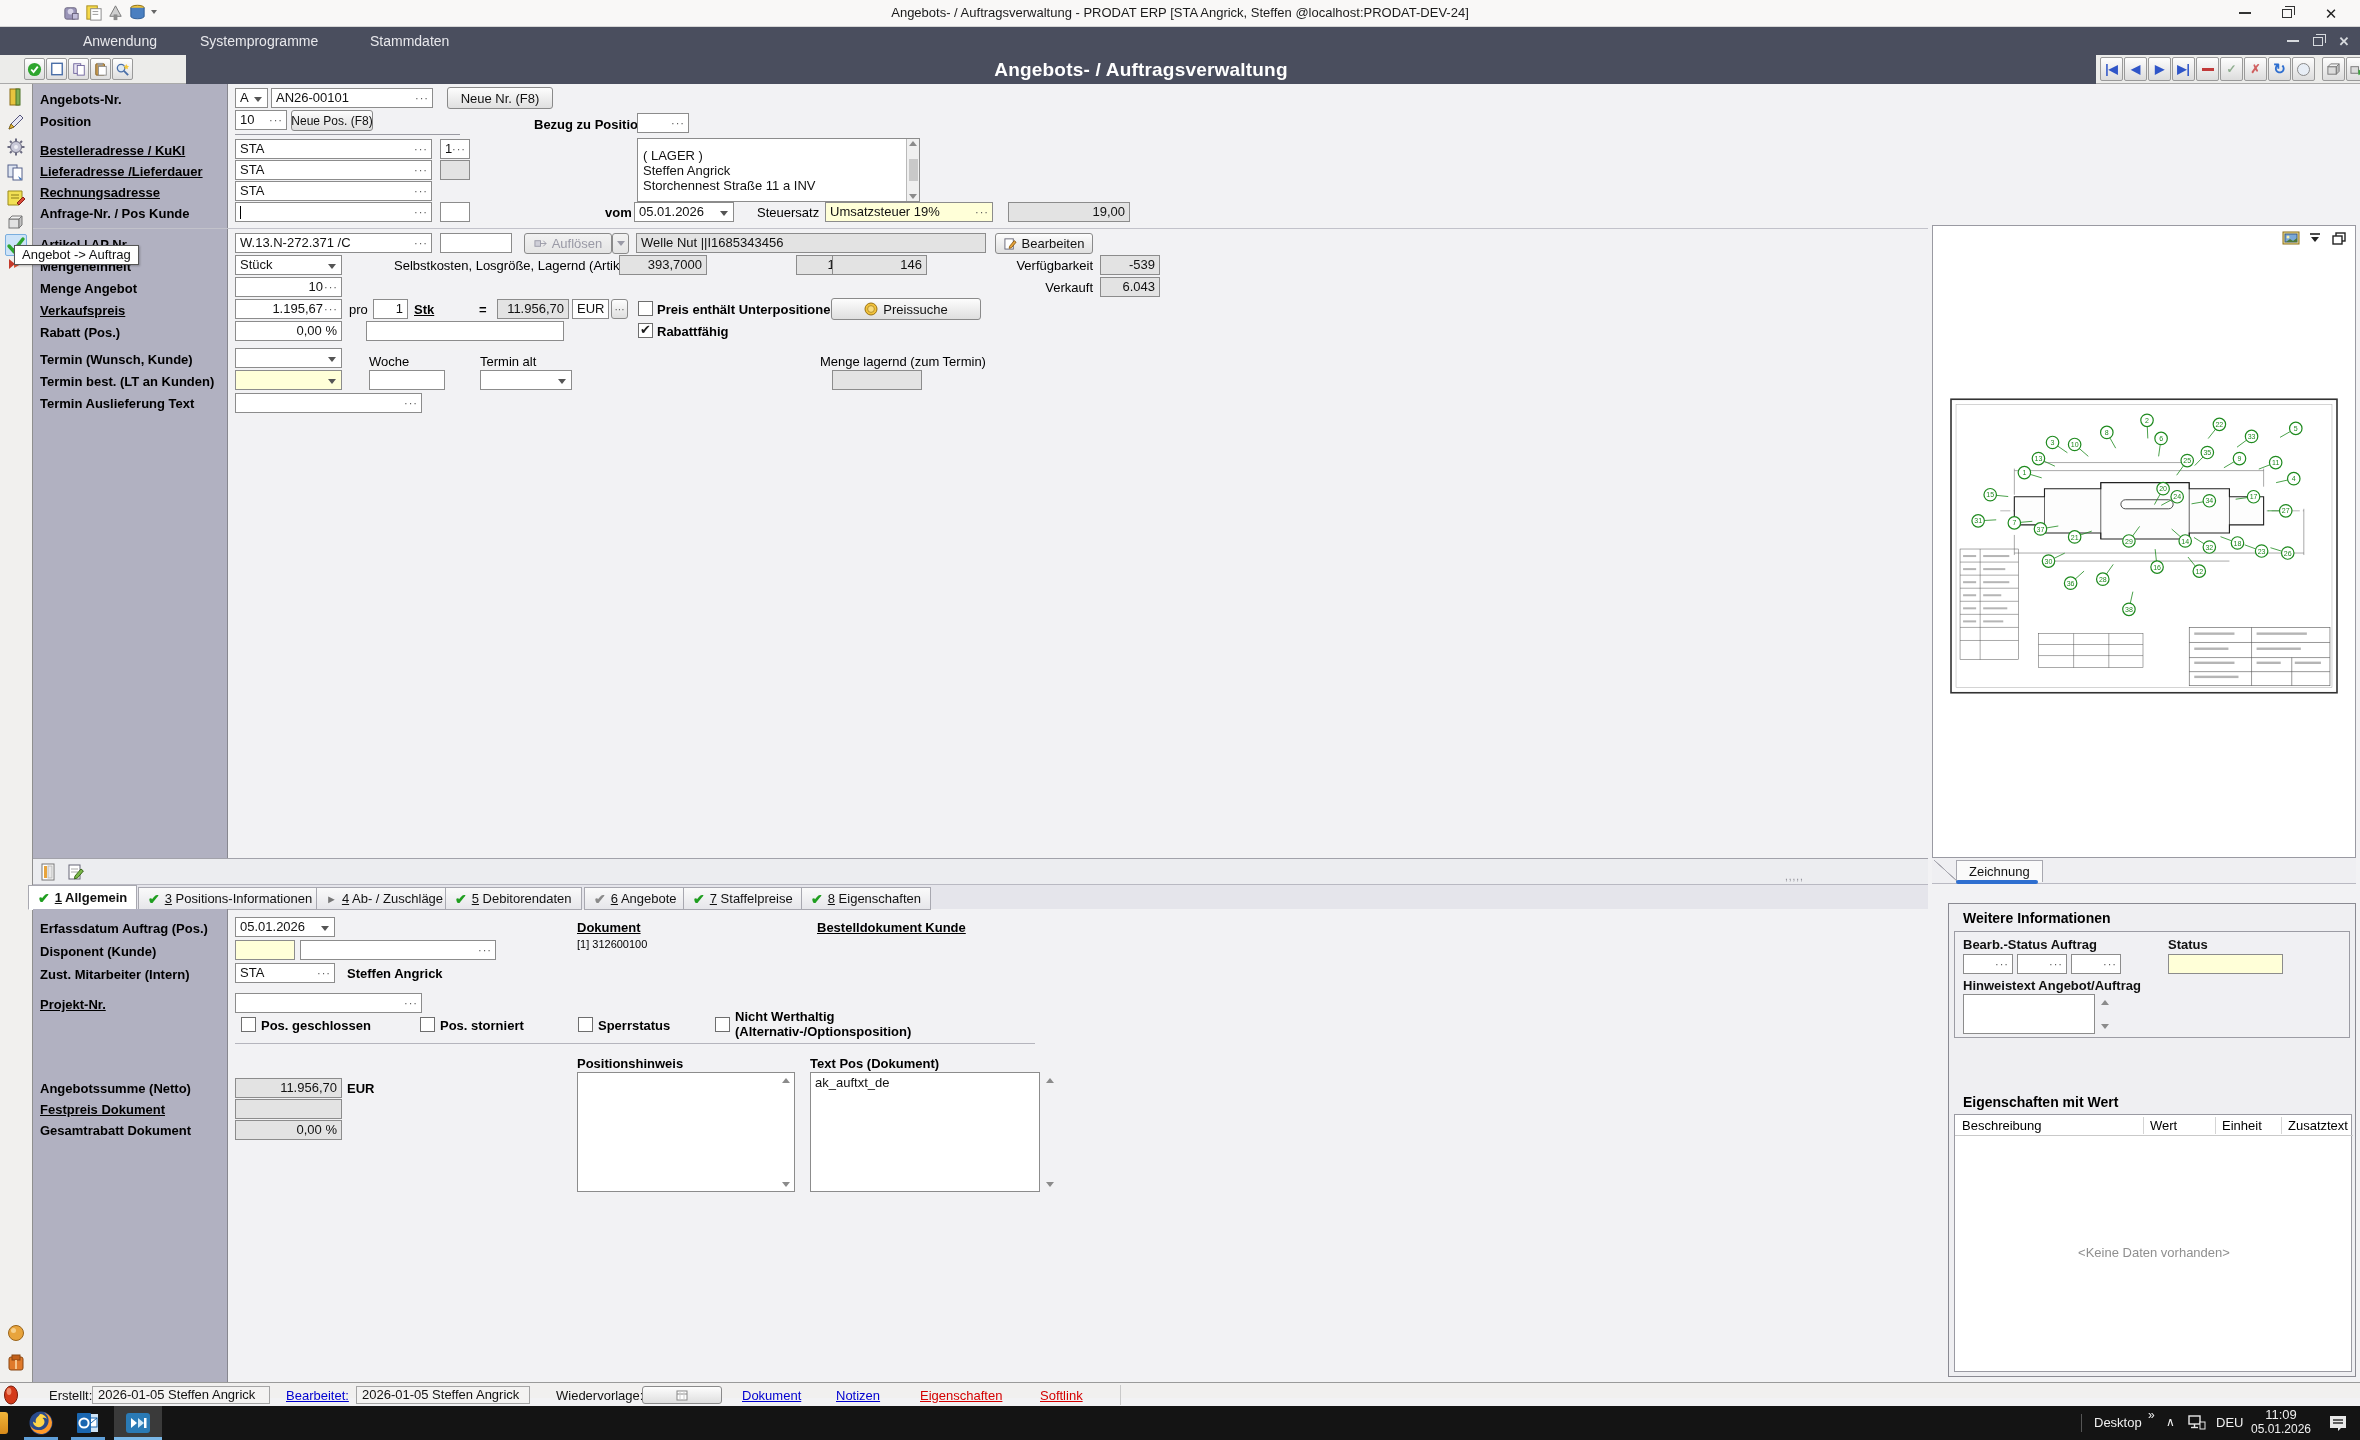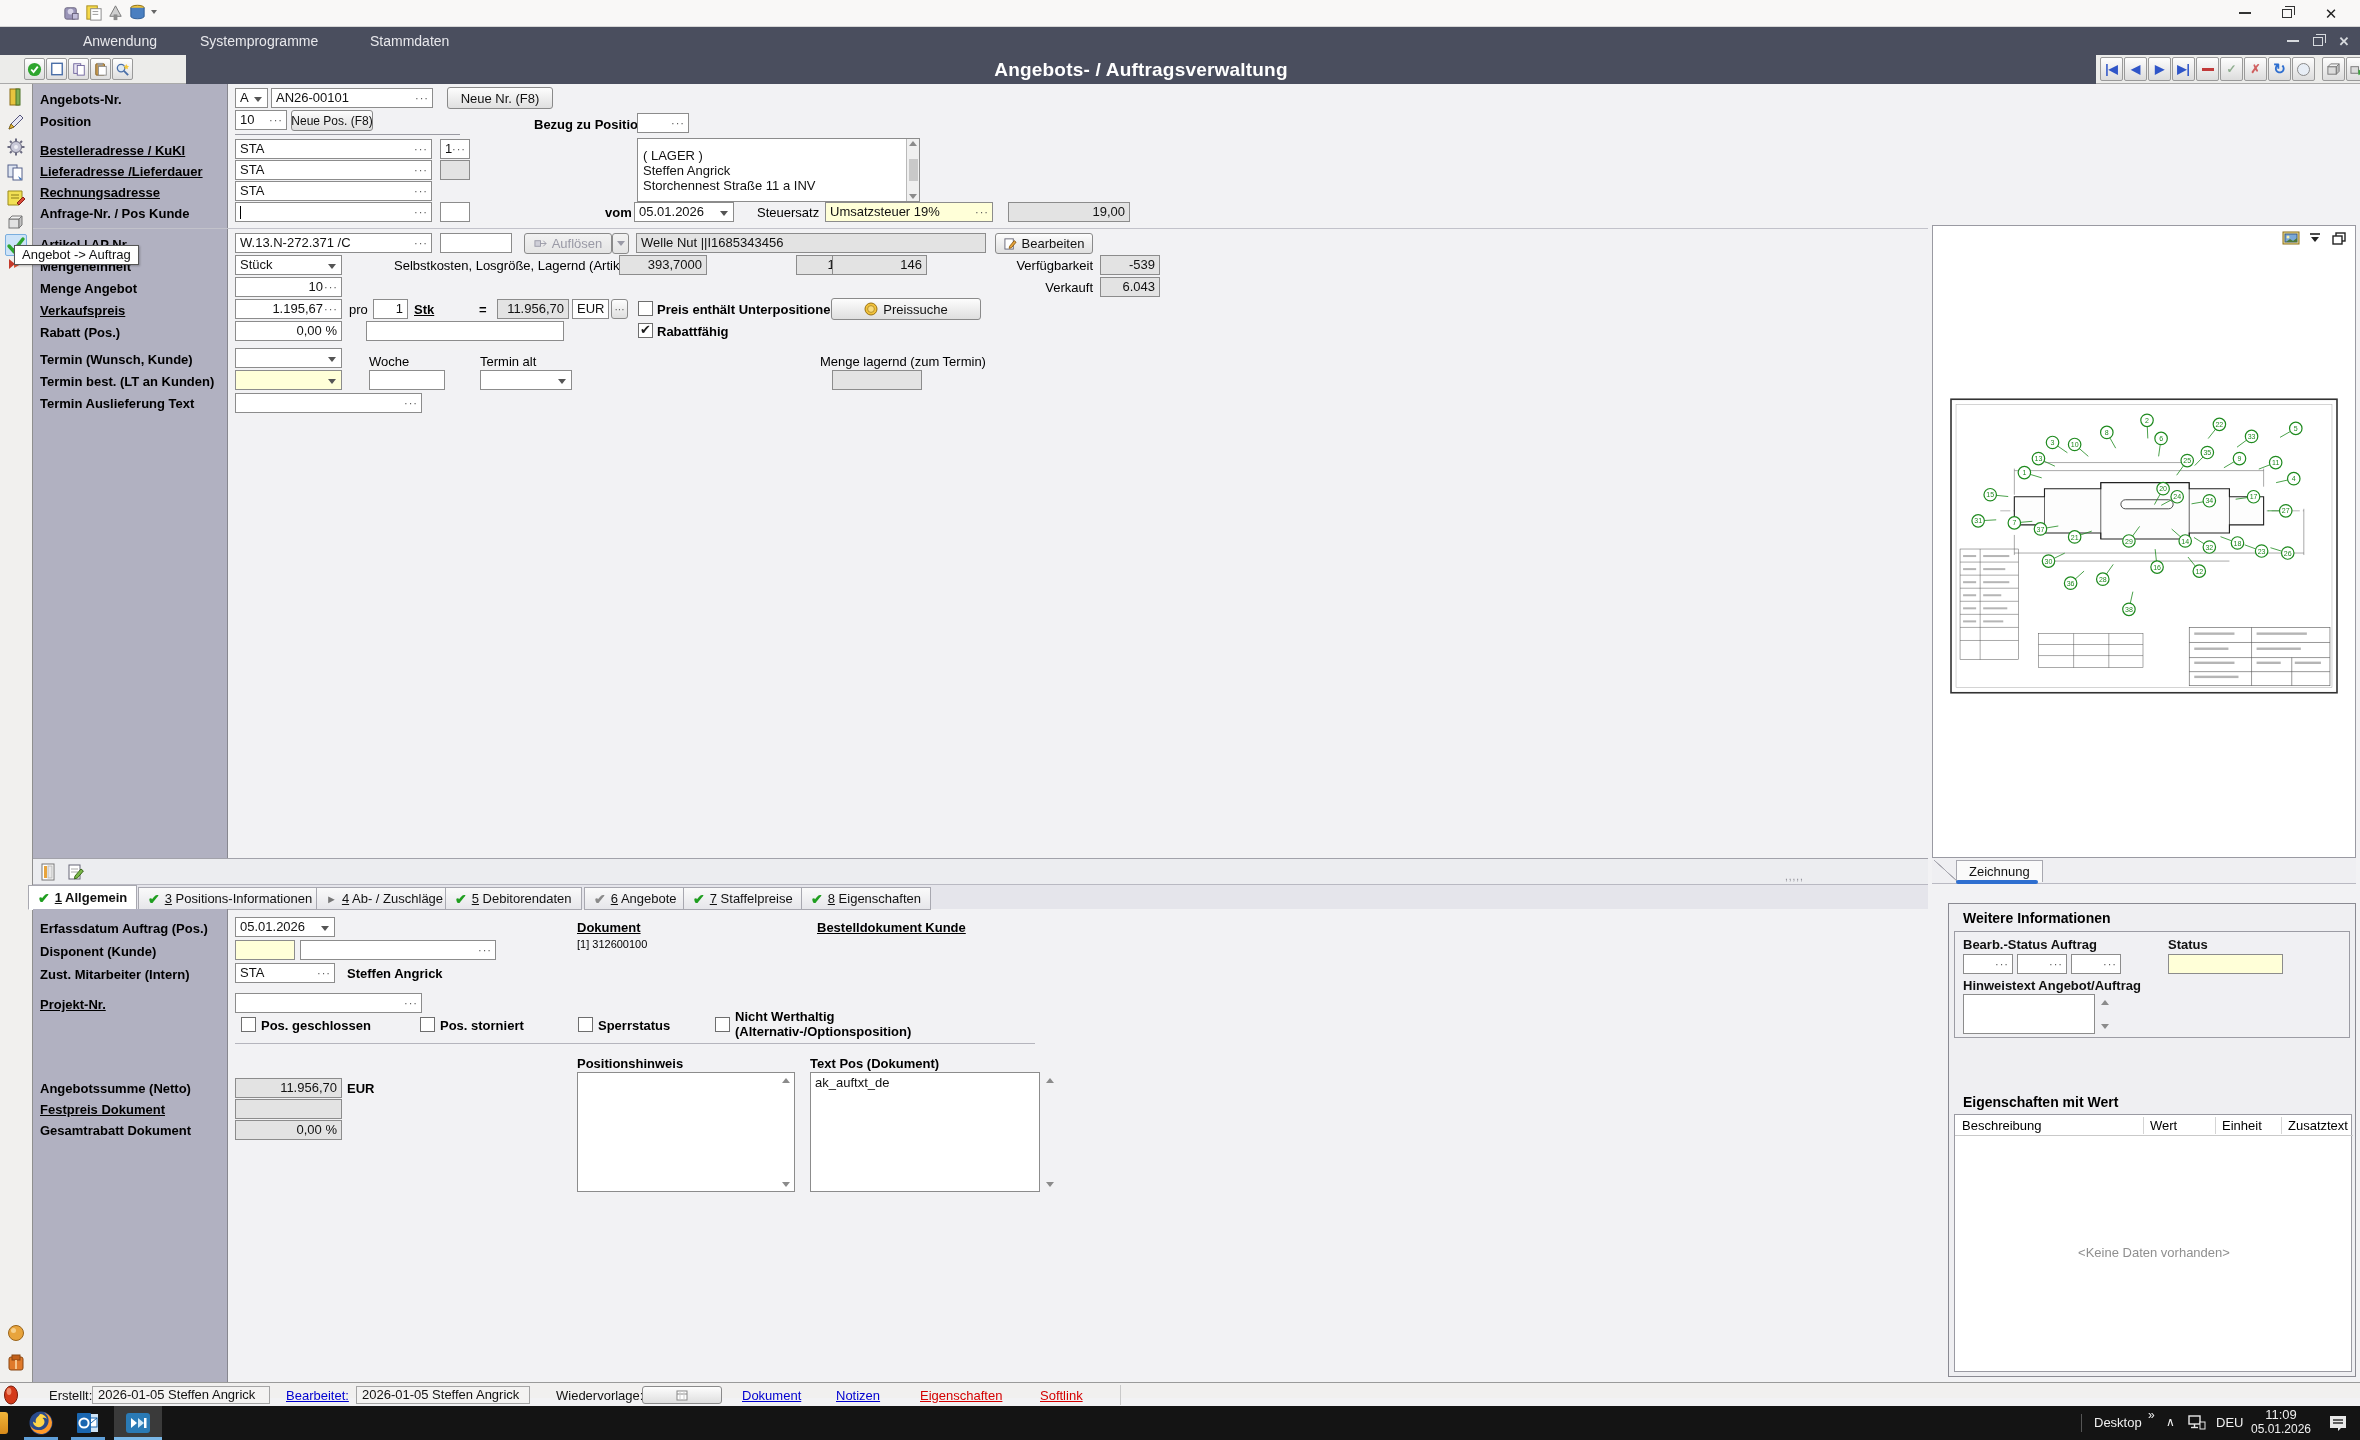--- a/index.html
+++ b/index.html
@@ -142,20 +142,21 @@
           <rect x="8" y="12" width="4" height="6" fill="#8c8c8c"></rect>
         </svg>
     </div>
     <div class="qat" style="left:128px">
       <svg viewBox="0 0 20 20">
           <ellipse cx="10" cy="5" rx="7" ry="2.6" fill="#f0c43c" stroke="#8d6f15"></ellipse>
           <path d="M3 5 v9 a7 2.6 0 0 0 14 0 v-9" fill="#4a7fc0" stroke="#2b5a92"></path>
         </svg>
     </div>
     <div class="abs" style="left:151px;top:10px;border-left:3px solid transparent;border-right:3px solid transparent;border-top:4px solid #666"></div>
+    <div class="title-text">Angebots- / Auftragsverwaltung - PRODAT ERP   [STA Angrick, Steffen @localhost:PRODAT-DEV-24]</div>
     <div class="win-ctl" style="left:2228px">
         <div class="minus-g"></div>
       </div>
     <div class="win-ctl" style="left:2270px">
         <div class="restore-g"></div>
       </div>
     <div class="win-ctl" style="left:2314px">
         <span class="close-g">✕</span>
       </div>
   </div>

